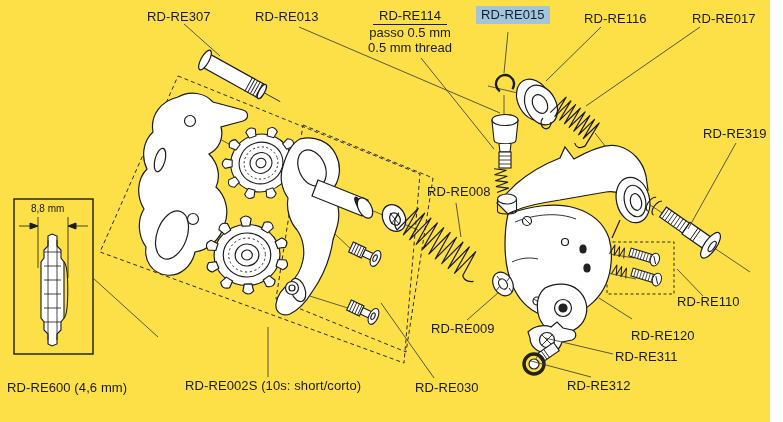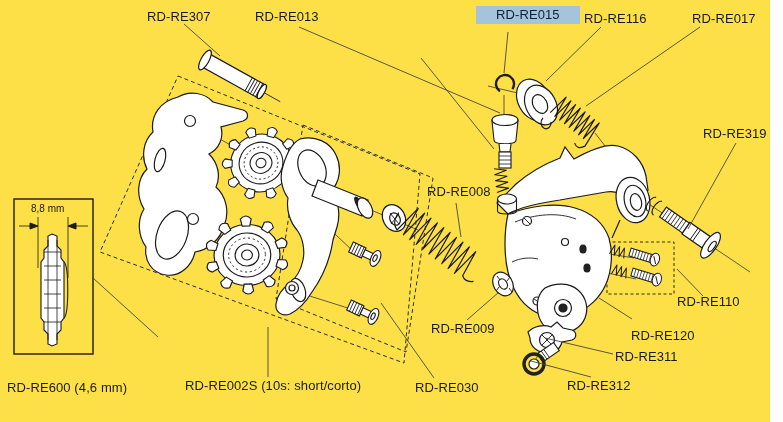--- a/index.html
+++ b/index.html
@@ -8,21 +8,21 @@
     font-family:Liberation Sans, sans-serif;color:#1a1a1a;
   }
   .stage svg{position:absolute;left:0;top:0;}
   .lbl{
     position:absolute;font-size:13px;line-height:15px;white-space:nowrap;
     color:#1a1a1a;letter-spacing:.1px;
   }
   .lbl-block{position:absolute;width:108px;text-align:center;font-size:13px;line-height:15px;color:#1a1a1a;}
   .lbl-block .t{display:inline-block;border-bottom:1px solid #1a1a1a;padding:0 6px 1px;}
   .hl{
-    background:var(--hl,#a4c4dc);padding:1px 20px 2px;color:#10202e;
+    background:var(--hl,#a4c4dc);padding:1px 5px 2px;color:#10202e;
   }
   .dim{position:absolute;font-size:10px;color:#1a1a1a;white-space:nowrap;}
 </style>
 </head>
 <body>
 
 <div class="stage">
 
 <svg width="783" height="422" viewBox="0 0 783 422">
   <defs>
@@ -368,20 +368,25 @@
     <line x1="467" y1="320" x2="499" y2="292"></line>
     <line x1="381" y1="303" x2="434" y2="378"></line>
     <line x1="268" y1="327" x2="268" y2="377"></line>
     <line x1="93" y1="278" x2="158" y2="337"></line>
   </g>
 </svg>
 
   <div class="lbl" style="left:147px;top:9px">RD-RE307</div>
   <div class="lbl" style="left:255px;top:9px">RD-RE013</div>
 
+  <div class="lbl-block" style="left:356px;top:8px">
+    <div><span class="t">RD-RE114</span></div>
+    <div>passo 0.5 mm</div>
+    <div>0.5 mm thread</div>
+  </div>
 
   <div class="lbl hl" style="left:476px;top:6px">RD-RE015</div>
   <div class="lbl" style="left:584px;top:11px">RD-RE116</div>
   <div class="lbl" style="left:692px;top:11px">RD-RE017</div>
   <div class="lbl" style="left:703px;top:126px">RD-RE319</div>
   <div class="lbl" style="left:427px;top:184px">RD-RE008</div>
   <div class="lbl" style="left:677px;top:294px">RD-RE110</div>
   <div class="lbl" style="left:631px;top:328px">RD-RE120</div>
   <div class="lbl" style="left:615px;top:349px">RD-RE311</div>
   <div class="lbl" style="left:567px;top:378px">RD-RE312</div>

